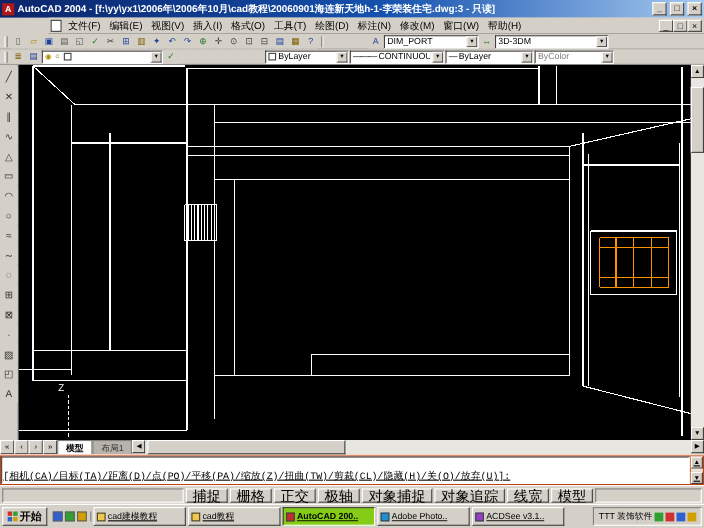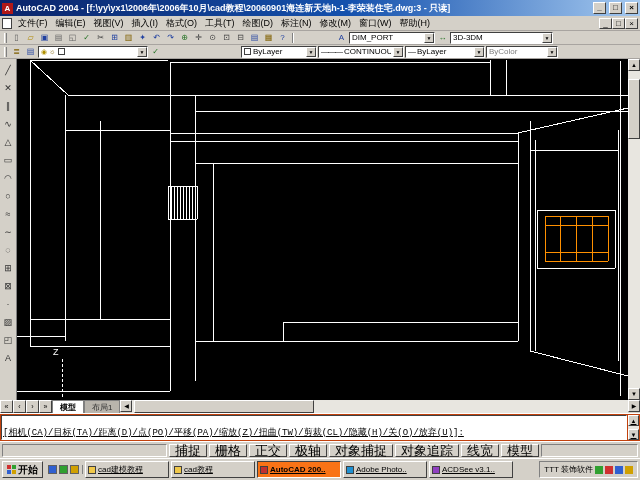--- a/index.html
+++ b/index.html
@@ -12,21 +12,21 @@
     background:linear-gradient(90deg,#0a246a 0%,#1552ae 55%,#a6caf0 100%);
     color:#fff;font-size:9px;font-weight:bold;padding:0 2px;white-space:nowrap;overflow:hidden;}
   .app-icon{width:11px;height:11px;background:#b01818;color:#fff;font-size:8px;font-weight:bold;
     display:flex;align-items:center;justify-content:center;flex:0 0 11px;}
   .title-text{flex:1;overflow:hidden;text-overflow:ellipsis;}
   .win-btn{width:13px;height:12px;font-size:8px;line-height:9px;text-align:center;color:#000;
     border:1px solid;border-color:#fff #404040 #404040 #fff;background:#d4d0c8;flex:0 0 13px;}
 
   
   .menubar{height:15px;flex:0 0 15px;background:#d4d0c8;display:flex;align-items:center;
-    font-size:9px;padding:0 2px;gap:0;white-space:nowrap;border-bottom:1px solid #a8a4a0;}
+    font-size:9px;padding:0 2px;gap:0;white-space:nowrap;border-bottom:1px solid #a8a4a0;margin-left:44px;}
   .doc-icon{width:10px;height:11px;background:#fff;border:1px solid #404040;margin-right:2px;flex:0 0 10px;}
   .menu-item{padding:0 4px;color:#000;}
   .menu-spacer{flex:1;}
   .win-btn.small{width:12px;height:11px;}
 
   
   .tb-row{height:14px;flex:0 0 14px;background:#d4d0c8;display:flex;align-items:center;
     padding:0 2px;gap:1px;white-space:nowrap;border-bottom:1px solid #a8a4a0;}
   .grip{width:3px;height:10px;border-left:1px solid #fff;border-right:1px solid #808080;margin:0 2px;}
   .tb-btn{width:13px;height:12px;background:#d4d0c8;border:1px solid #d4d0c8;
@@ -93,21 +93,21 @@
   .start-btn{height:17px;display:flex;align-items:center;gap:2px;padding:0 4px;
     background:#d4d0c8;border:1px solid;border-color:#fff #404040 #404040 #fff;
     font-size:10px;font-weight:bold;color:#000;}
   .winlogo{width:9px;height:9px;display:grid;grid-template-columns:4px 4px;grid-template-rows:4px 4px;gap:1px;}
   .winlogo i{display:block;}
   .ql{display:flex;gap:2px;align-items:center;padding:0 3px;border-right:1px solid #808080;}
   .ql-icon{width:9px;height:9px;border:1px solid #606060;}
   .task-btn{height:17px;width:84px;display:flex;align-items:center;gap:2px;padding:0 2px;
     background:#d4d0c8;border:1px solid;border-color:#fff #404040 #404040 #fff;
     font-size:8px;color:#000;overflow:hidden;}
-  .task-btn.active{background:#f97316;border-color:#404040 #fff #fff #404040;font-weight:bold;}
+  .task-btn.active{background:#84cc16;border-color:#404040 #fff #fff #404040;font-weight:bold;}
   .task-ico{width:8px;height:8px;flex:0 0 8px;border:1px solid #404040;}
   .task-label{overflow:hidden;text-overflow:ellipsis;text-decoration:underline;}
   .tray{margin-left:auto;height:17px;display:flex;align-items:center;gap:2px;padding:0 4px;
     border:1px solid;border-color:#808080 #fff #fff #808080;font-size:8px;color:#000;}
   .tray-ico{width:8px;height:8px;flex:0 0 8px;}
 </style>
 </head>
 <body>
 
 <div class="app">

